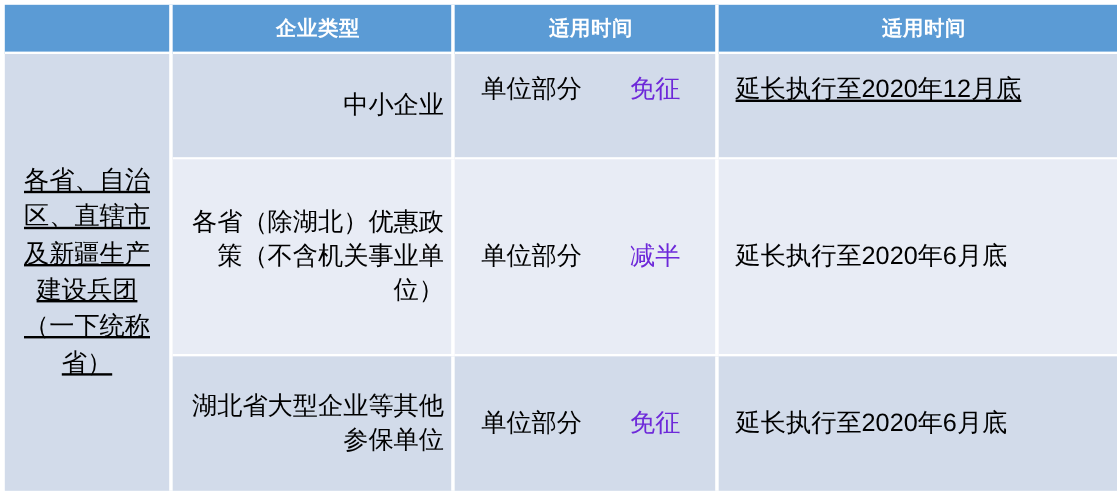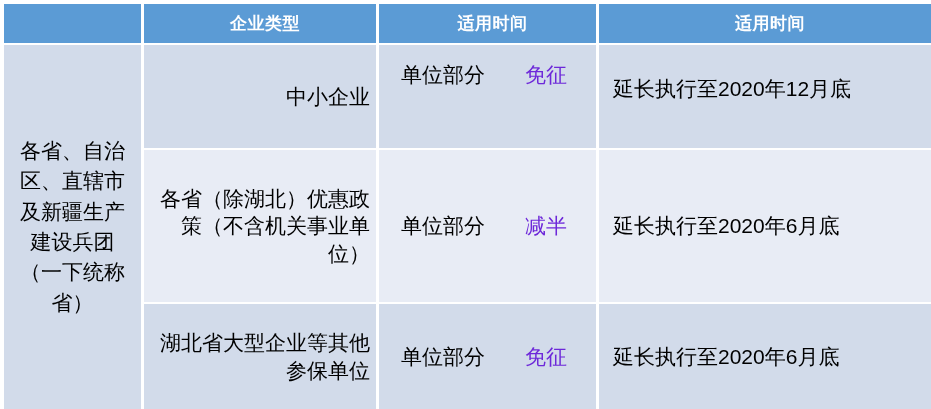--- a/index.html
+++ b/index.html
@@ -74,26 +74,27 @@
 
   
   td.region-cell {
     background: #D2DBEA;
     font-size: 21px;
     text-align: center;
     vertical-align: middle;
     line-height: 1.45;
     padding: 0 8px;
     border-bottom: none;
+    text-decoration: underline;
   }
   td.policy-cell { text-align: left; padding-left: 22px; }
   td.time-cell { text-align: left; padding-left: 14px; }
 
   td.policy-row1 { vertical-align: top; padding-top: 16px; }
-  td.time-row1   { vertical-align: top; padding-top: 30px; }
+  td.time-row1   { vertical-align: top; padding-top: 16px; text-decoration: underline; }
   td.type-row1   { vertical-align: middle; }
 
   .hl {
     color: #6d28d9;
     margin-left: 40px;
   }
   .region-text {
     display: block;
     white-space: pre-line;
   }

